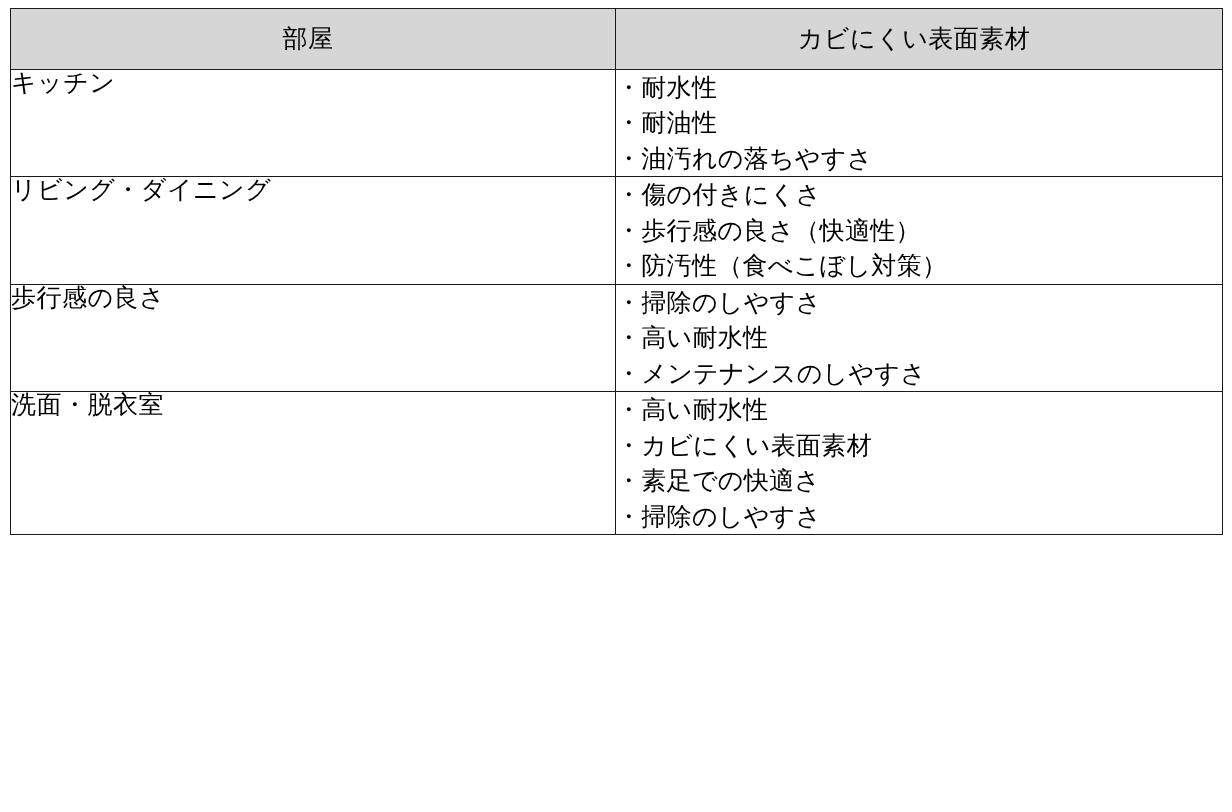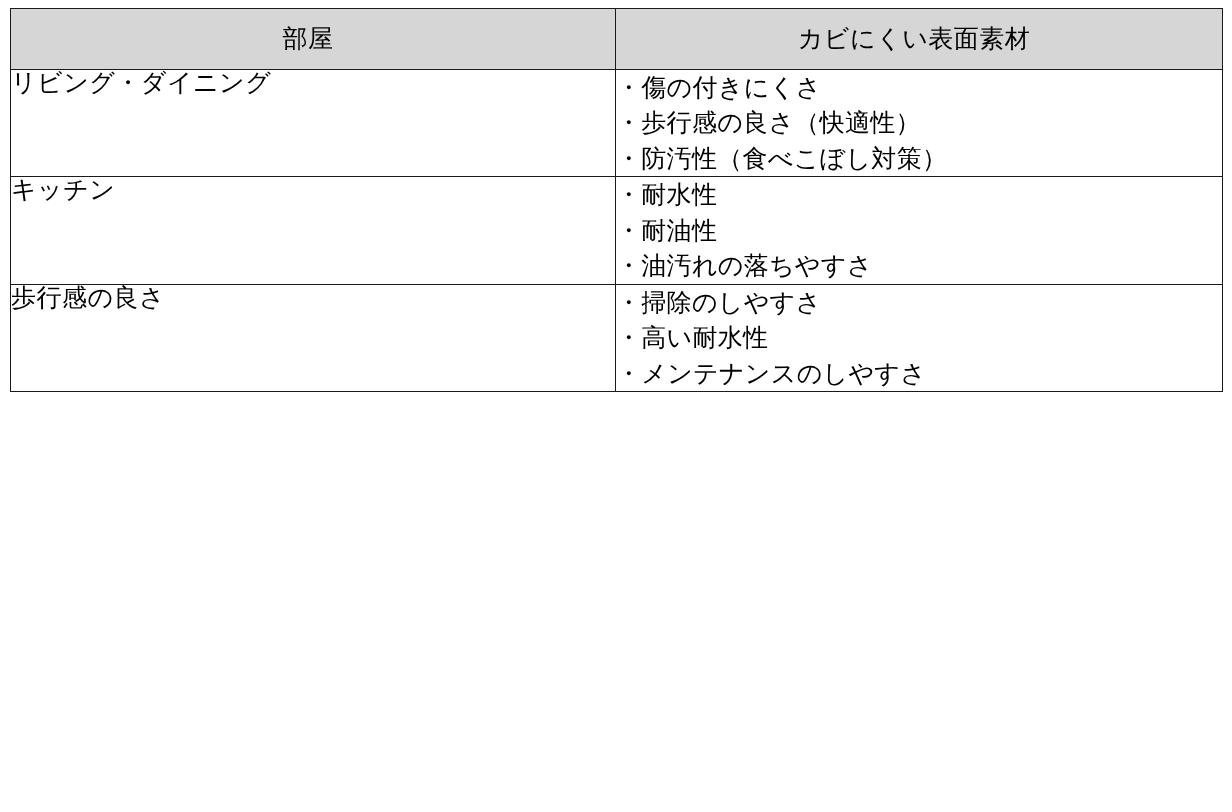--- a/index.html
+++ b/index.html
@@ -83,44 +83,55 @@
       <col class="col-perf">
     </colgroup>
     <thead>
       <tr>
         <th>部屋</th>
         <th>カビにくい表面素材</th>
       </tr>
     </thead>
     <tbody>
         <tr>
+          <td class="room-cell">キッチン</td>
+          <td class="perf-cell">
+            <ul class="perf-list">
+              <li><span class="bullet">・</span><span>耐水性</span></li>
+              <li><span class="bullet">・</span><span>耐油性</span></li>
+              <li><span class="bullet">・</span><span>油汚れの落ちやすさ</span></li>
+            </ul>
+          </td>
+        </tr>
+        <tr>
           <td class="room-cell">リビング・ダイニング</td>
           <td class="perf-cell">
             <ul class="perf-list">
               <li><span class="bullet">・</span><span>傷の付きにくさ</span></li>
               <li><span class="bullet">・</span><span>歩行感の良さ（快適性）</span></li>
               <li><span class="bullet">・</span><span>防汚性（食べこぼし対策）</span></li>
-            </ul>
-          </td>
-        </tr>
-        <tr>
-          <td class="room-cell">キッチン</td>
-          <td class="perf-cell">
-            <ul class="perf-list">
-              <li><span class="bullet">・</span><span>耐水性</span></li>
-              <li><span class="bullet">・</span><span>耐油性</span></li>
-              <li><span class="bullet">・</span><span>油汚れの落ちやすさ</span></li>
             </ul>
           </td>
         </tr>
         <tr>
           <td class="room-cell">歩行感の良さ</td>
           <td class="perf-cell">
             <ul class="perf-list">
               <li><span class="bullet">・</span><span>掃除のしやすさ</span></li>
               <li><span class="bullet">・</span><span>高い耐水性</span></li>
               <li><span class="bullet">・</span><span>メンテナンスのしやすさ</span></li>
             </ul>
           </td>
         </tr>
+        <tr>
+          <td class="room-cell">洗面・脱衣室</td>
+          <td class="perf-cell">
+            <ul class="perf-list">
+              <li><span class="bullet">・</span><span>高い耐水性</span></li>
+              <li><span class="bullet">・</span><span>カビにくい表面素材</span></li>
+              <li><span class="bullet">・</span><span>素足での快適さ</span></li>
+              <li><span class="bullet">・</span><span>掃除のしやすさ</span></li>
+            </ul>
+          </td>
+        </tr>
       </tbody>
   </table>
 </div>
 
 </body></html>

